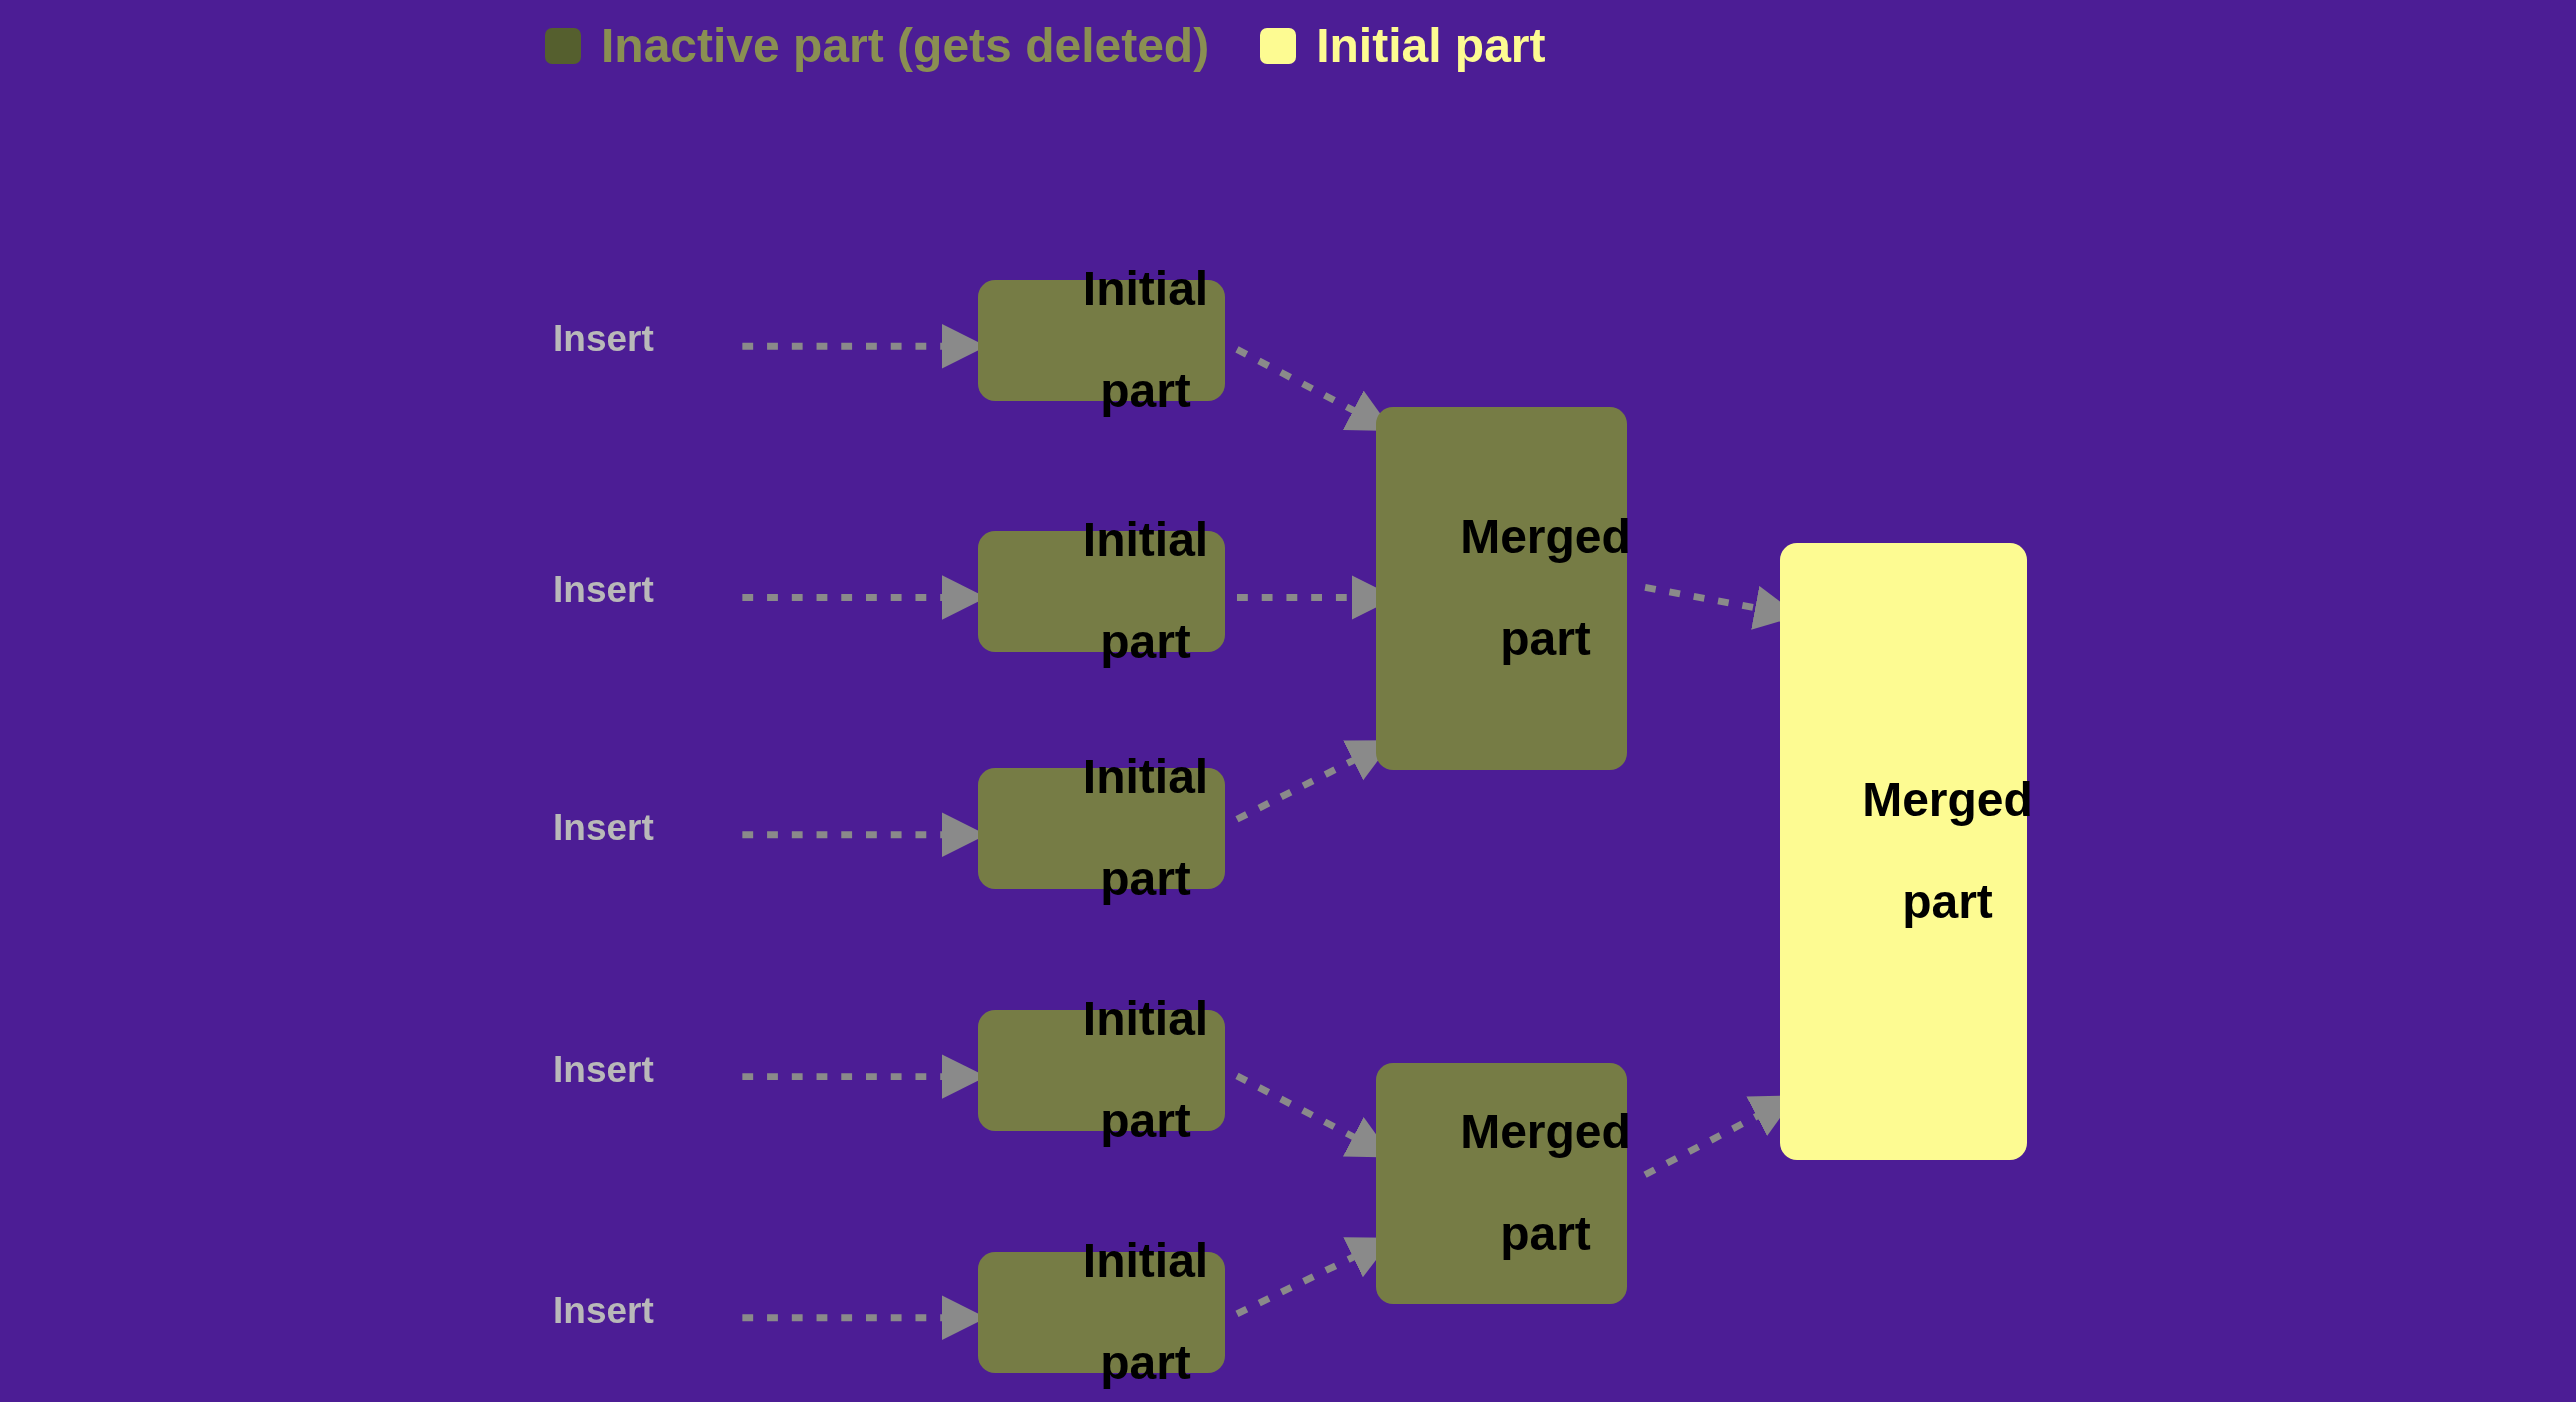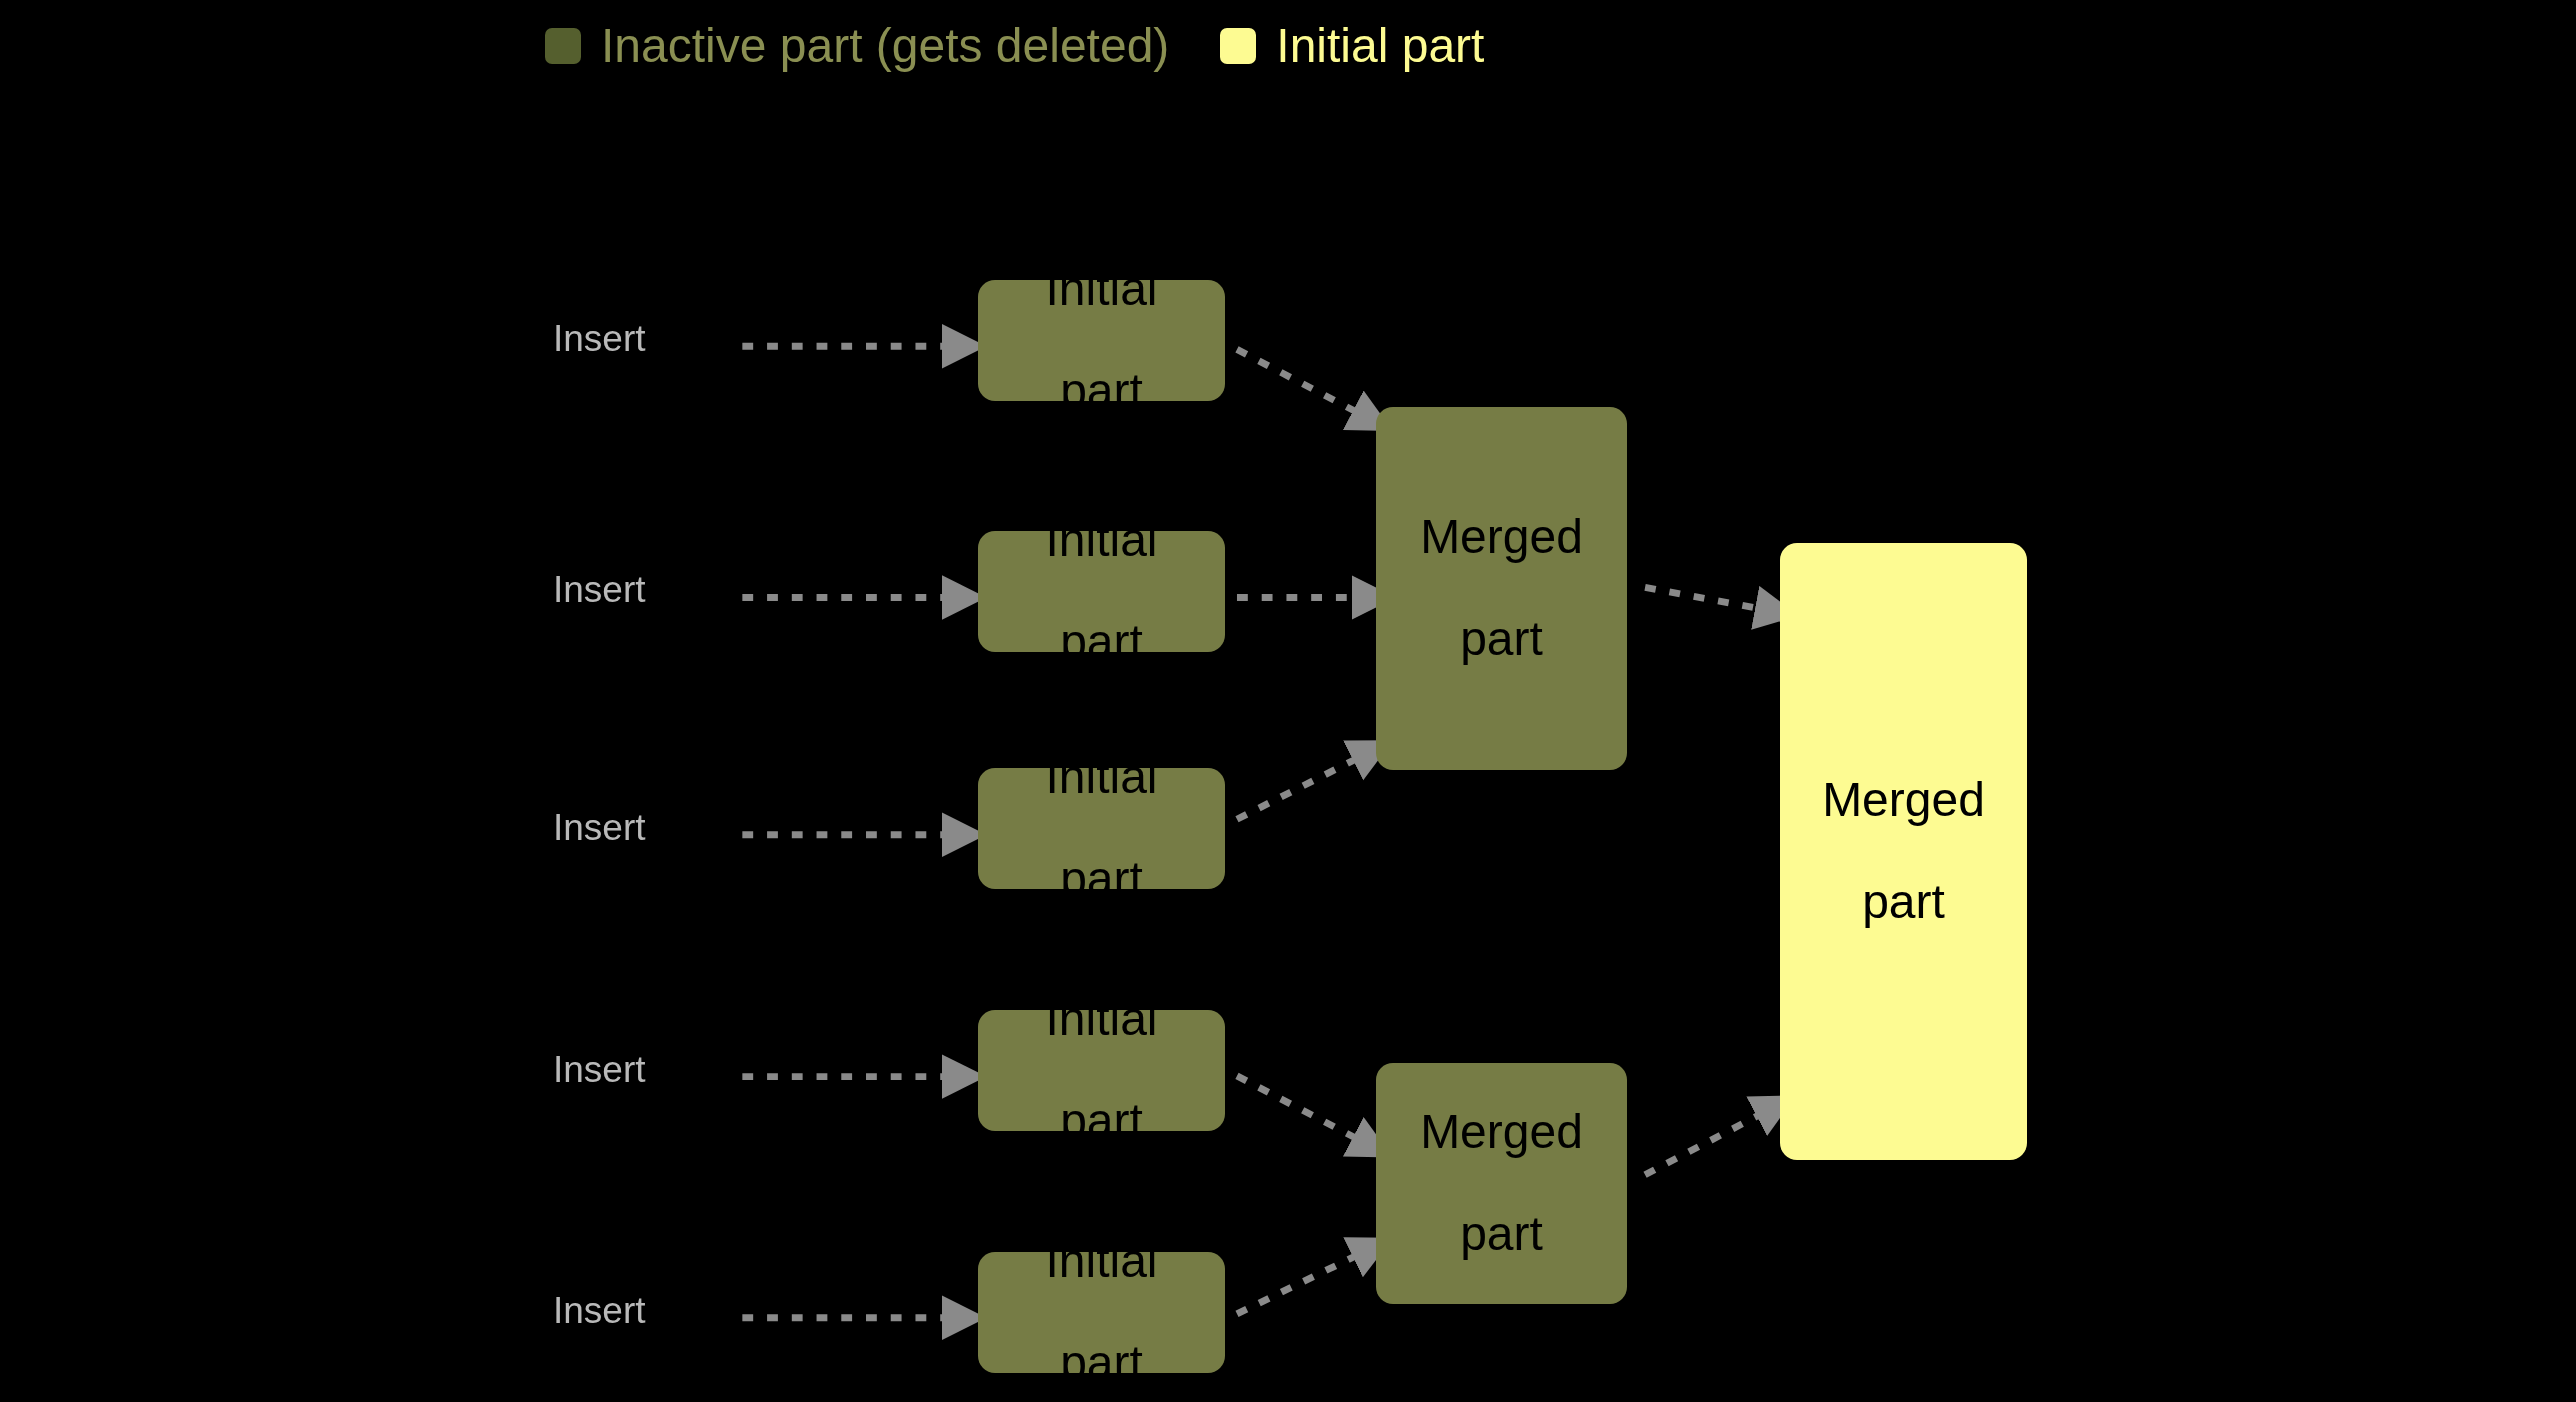--- a/index.html
+++ b/index.html
@@ -1,29 +1,29 @@
 <!DOCTYPE html>
 <html style="font-size:12.4px"><head>
 <meta charset="utf-8">
 <style>
   html,body{margin:0;padding:0;background:#1c1c1c;}
   body{width:2576px;height:1402px;overflow:hidden;font-family:"Liberation Sans",sans-serif;}
-  #stage{position:relative;width:2576px;height:1402px;background:#000000;}
+  #stage{position:relative;width:2576px;height:1402px;background:#4c1d95;font-weight:bold;}
 
   
   .legend{position:absolute;left:545px;top:21.6px;display:flex;align-items:center;gap:0;}
   .legend-item{display:flex;align-items:center;}
   .swatch{width:36px;height:36px;border-radius:7px;flex:0 0 auto;}
   .legend-label{font-size:48px;line-height:1;white-space:nowrap;margin-left:20px;}
   .gap{width:51px;}
 
   
   .node{position:absolute;display:flex;align-items:center;justify-content:center;
         text-align:center;color:#000;border-radius:17px;box-sizing:border-box;}
-  .node span{display:block;font-size:48px;line-height:1.06;}
+  .node span{display:block;font-size:48px;line-height:1.06;margin-left:44px;}
   .node.initial{width:247px;height:121px;background:#767c45;}
   .node.merged{background:#767c45;}
   .node.active{background:#fdfb92;}
 
   
   .insert{position:absolute;color:#b9b9b9;font-size:37px;line-height:1;white-space:nowrap;}
 
   
   #arrows{position:absolute;left:0;top:0;width:2576px;height:1402px;pointer-events:none;}
 </style>

